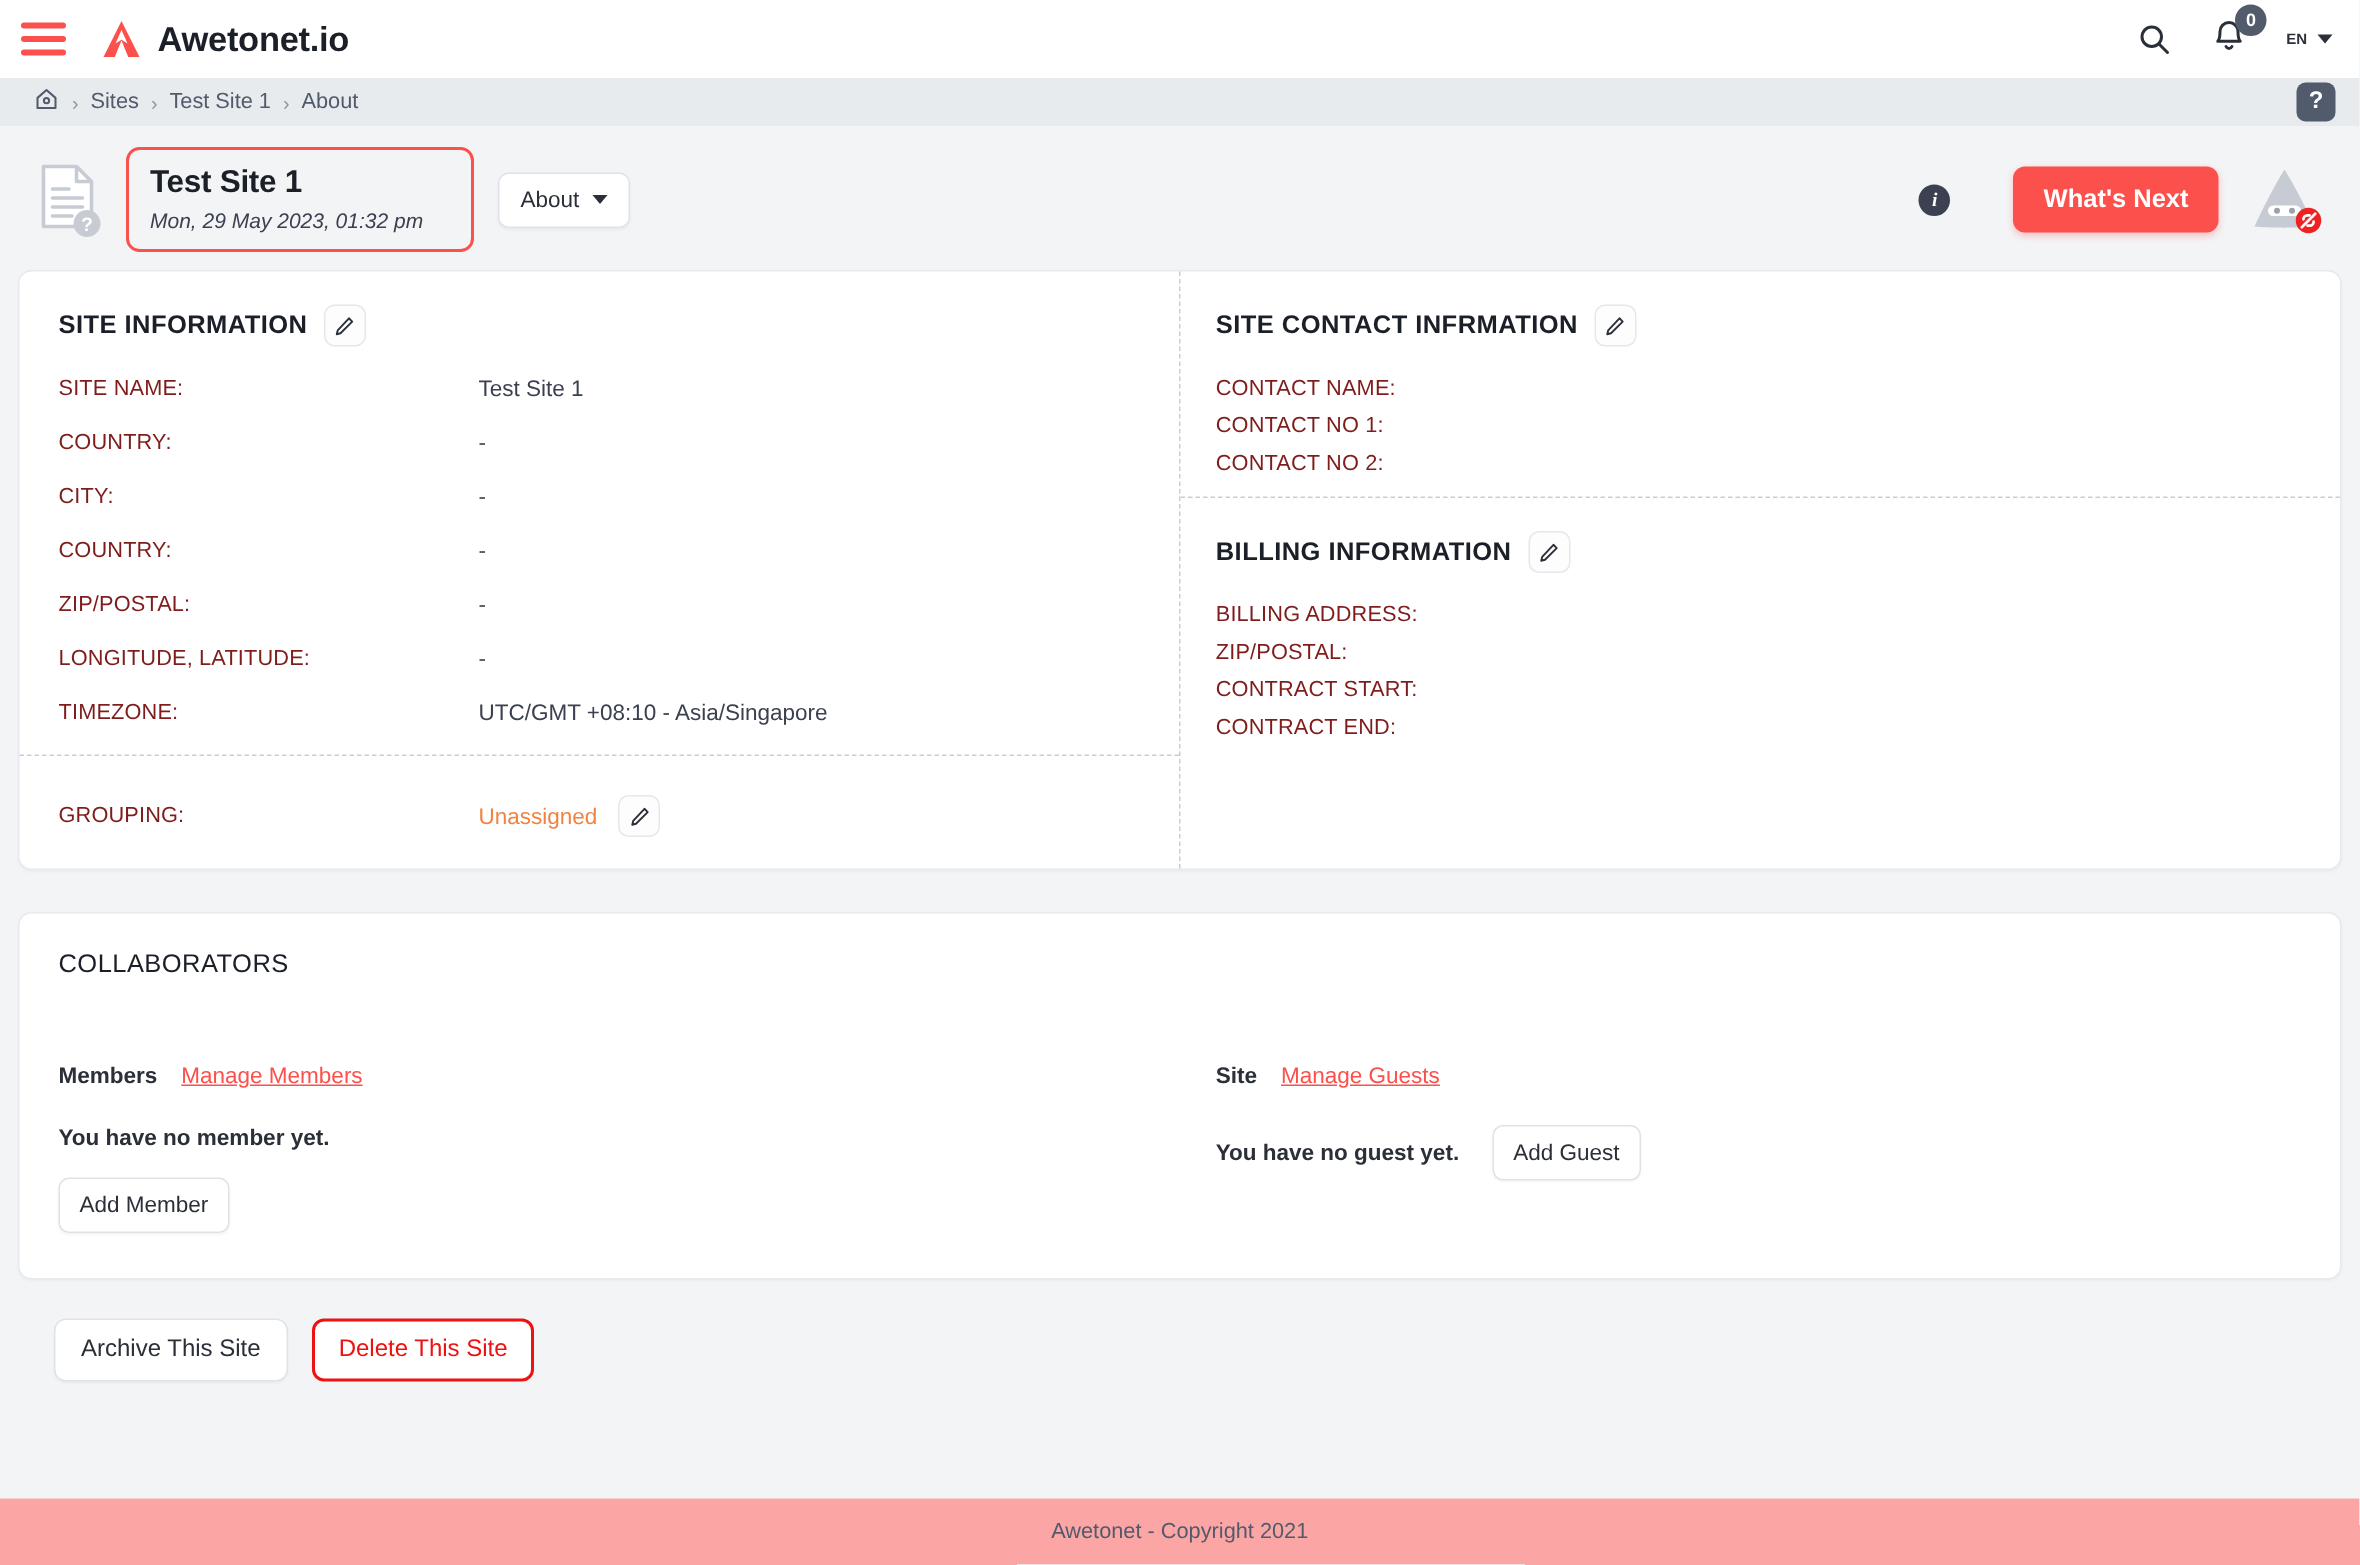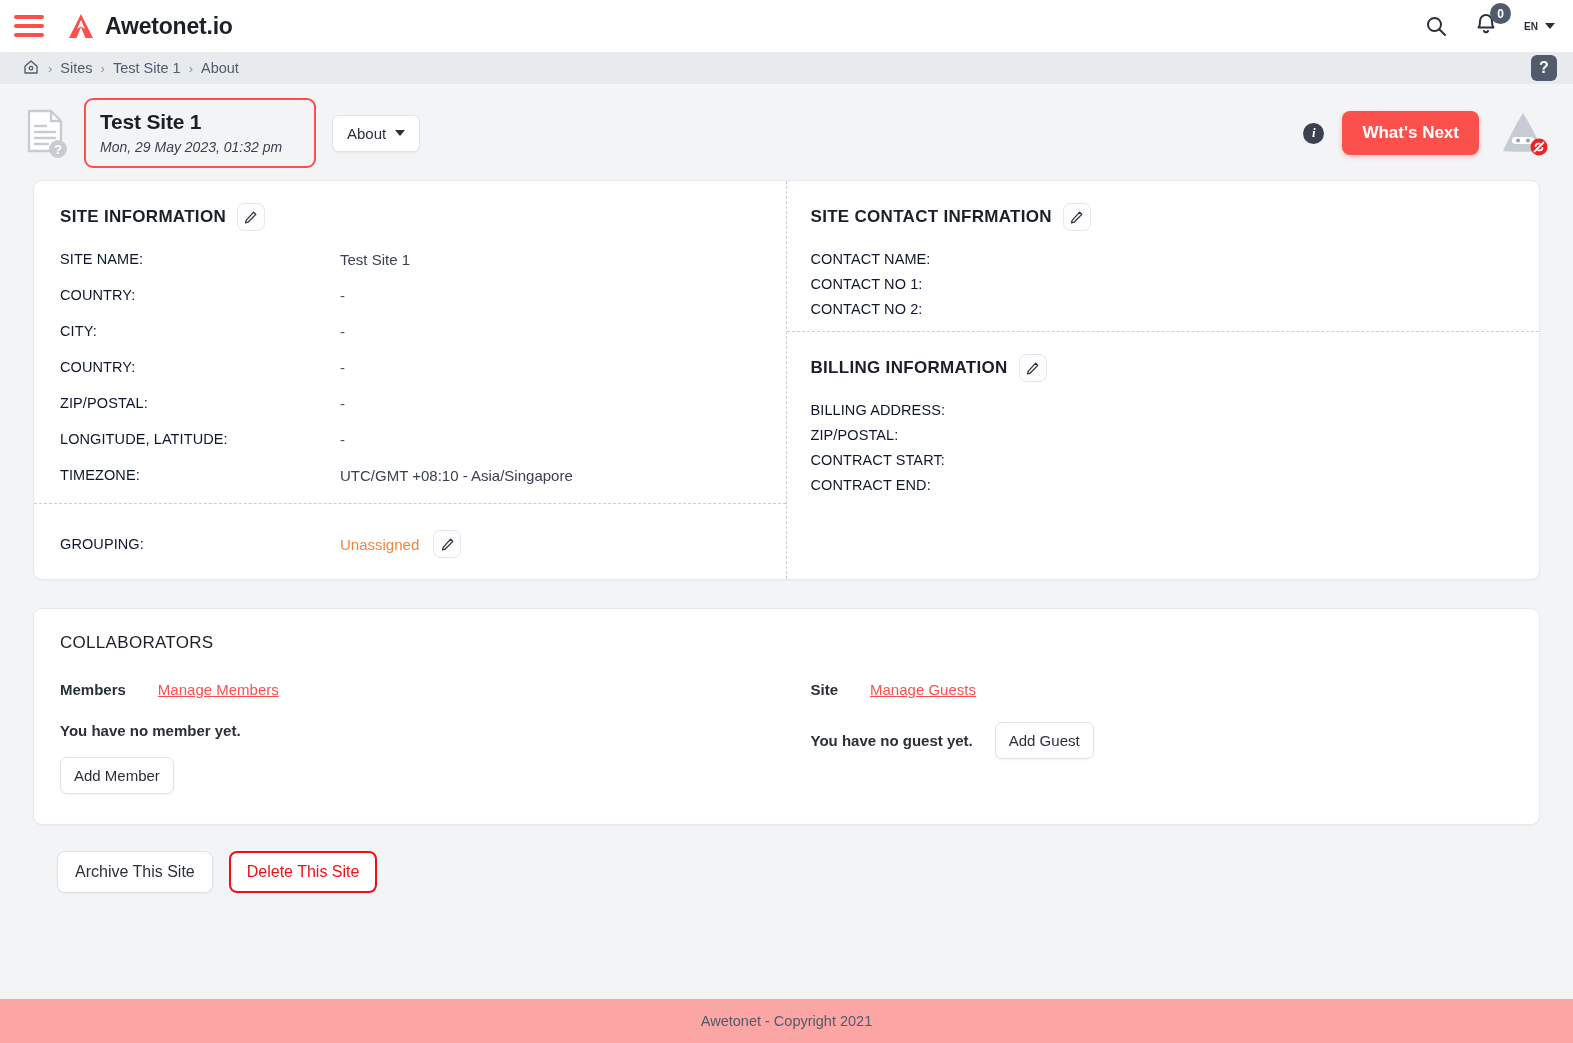--- a/index.html
+++ b/index.html
@@ -94,63 +94,64 @@
     background: #3b4150; color: #fff;
     font-size: 13px; font-weight: bold; font-style: italic;
     display: flex; align-items: center; justify-content: center;
     cursor: pointer; font-family: "Liberation Serif", serif;
   }
   .whats-next {
     background: #fb504b; color: #fff; border: none; border-radius: 8px;
     padding: 12px 20px; font-size: 17px; font-weight: bold; cursor: pointer;
     font-family: "Liberation Sans", sans-serif;
     box-shadow: 0 2px 5px rgba(251,80,75,.3);
+    margin-left: 24px;
   }
   .ninja-wrap { position: relative; width: 52px; height: 46px; cursor: pointer; }
 
   
-  .content { padding: 0 33px; flex: 1 1 auto; }
+  .content { padding: 0 12px; flex: 1 1 auto; }
   .card {
     background: #fff; border: 1px solid #e6e9ee; border-radius: 9px;
     box-shadow: 0 1px 2px rgba(30,40,60,.04);
   }
   .info-card { display: flex; min-height: 400px; }
   .col-left { width: 50%; padding: 22px 26px 0 26px; position: relative; border-right: 1px dashed #c9ced6; }
   .col-right { width: 50%; padding: 22px 22px 0 24px; }
 
   .sec-head { display: flex; align-items: center; gap: 11px; margin-bottom: 20px; }
   .sec-title { font-size: 17px; font-weight: bold; letter-spacing: .3px; color: #1b1f28; }
   .pencil-btn {
     width: 28px; height: 28px; border-radius: 7px;
     border: 1px solid #e4e8ee; background: #fdfdfe;
     display: flex; align-items: center; justify-content: center; cursor: pointer;
     padding: 0;
   }
 
   .field-row { display: flex; align-items: flex-start; margin-bottom: 19px; }
-  .field-label { width: 280px; font-size: 14.5px; color: #0f172a; letter-spacing: .1px; flex: none; }
+  .field-label { width: 280px; font-size: 14.5px; color: #7f1d1d; letter-spacing: .1px; flex: none; }
   .field-value { font-size: 15px; color: #3b4150; }
   .field-value.dash { color: #4a5160; }
 
   .right-list .field-row { margin-bottom: 9px; }
   .right-list .field-label { width: auto; }
 
   .hdiv { border-top: 1px dashed #c9ced6; margin: 14px -26px 0 -26px; }
   .hdiv-right { border-top: 1px dashed #c9ced6; margin: 14px -22px 22px -24px; }
 
   .grouping-row { display: flex; align-items: center; padding-top: 26px; }
   .grouping-value { color: #f08341; font-size: 15px; margin-right: 14px; }
 
   
   .collab-card { margin-top: 28px; padding: 24px 26px 30px 26px; }
   .collab-title { font-size: 17px; font-weight: normal; letter-spacing: .3px; color: #1b1f28; margin-bottom: 28px; }
   .collab-grid { display: flex; }
   .collab-col { width: 50%; padding-right: 20px; }
   .collab-col.right { padding-left: 24px; }
-  .collab-row1 { display: flex; align-items: center; gap: 32px; margin-bottom: 24px; }
+  .collab-row1 { display: flex; align-items: center; gap: 16px; margin-bottom: 24px; margin-top: 28px; }
   .collab-kind { font-size: 15px; font-weight: bold; color: #2b2f38; }
   .manage-link { font-size: 15px; color: #fb504b; text-decoration: underline; cursor: pointer; }
   .empty-text { font-size: 15px; font-weight: bold; color: #2b2f38; }
   .ghost-btn {
     background: #fff; border: 1px solid #dfe3e8; border-radius: 7px;
     padding: 9px 13px; font-size: 15px; color: #2b2f38; cursor: pointer;
     font-family: "Liberation Sans", sans-serif;
     box-shadow: 0 1px 2px rgba(30,40,60,.05);
   }
   .member-empty-wrap { margin-bottom: 17px; }

